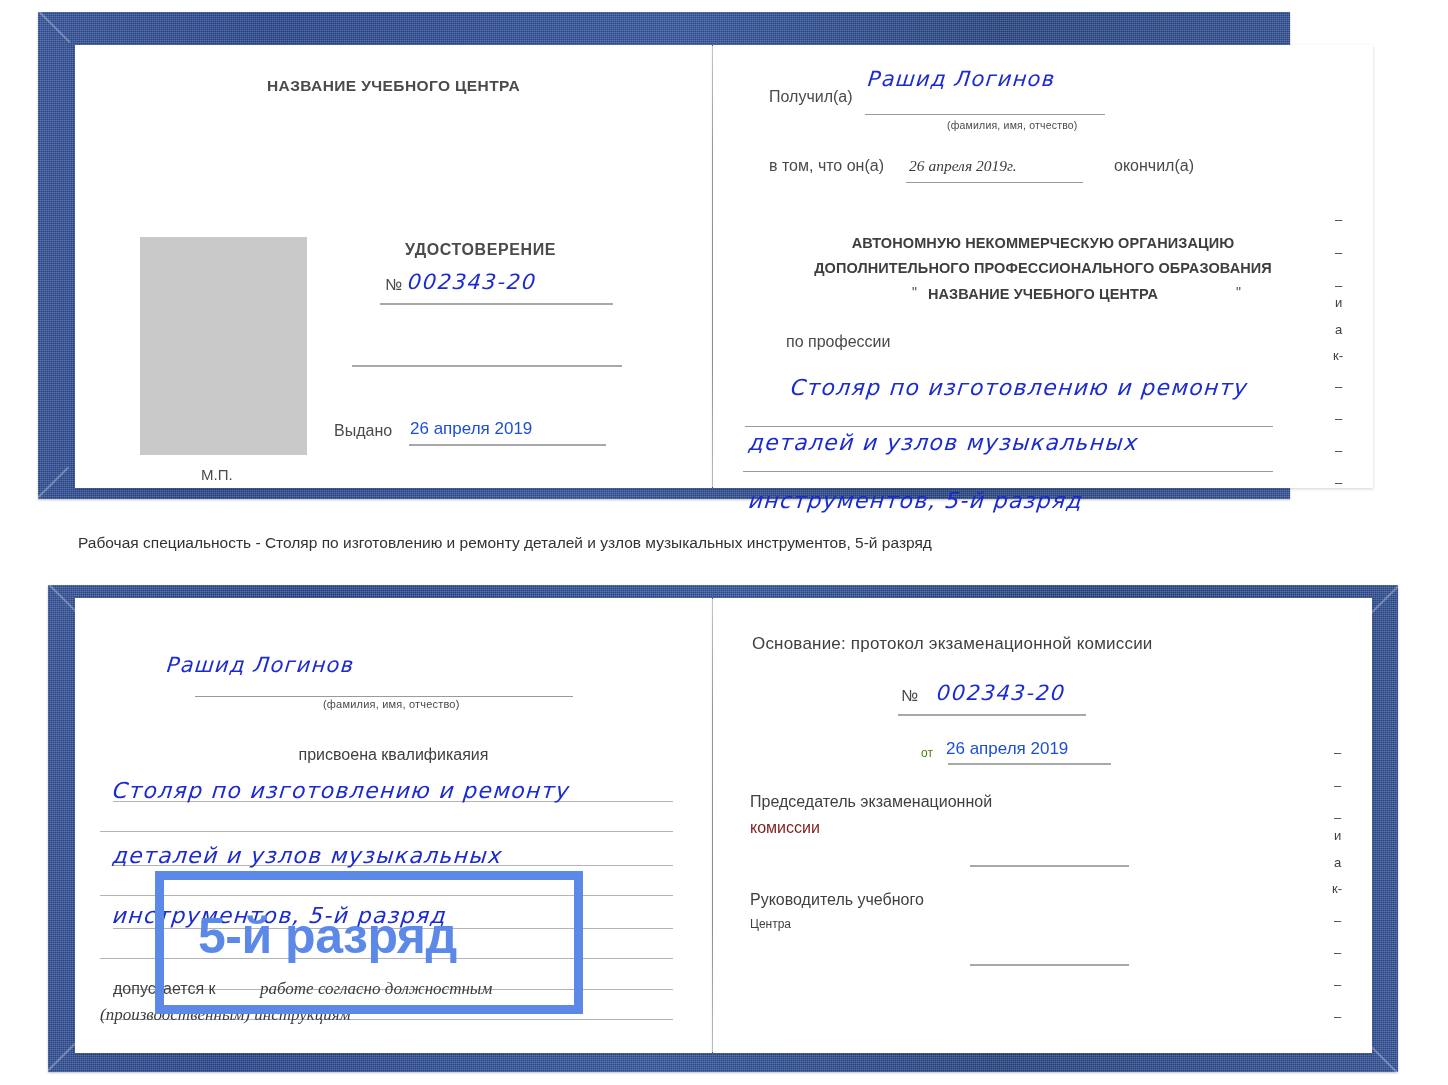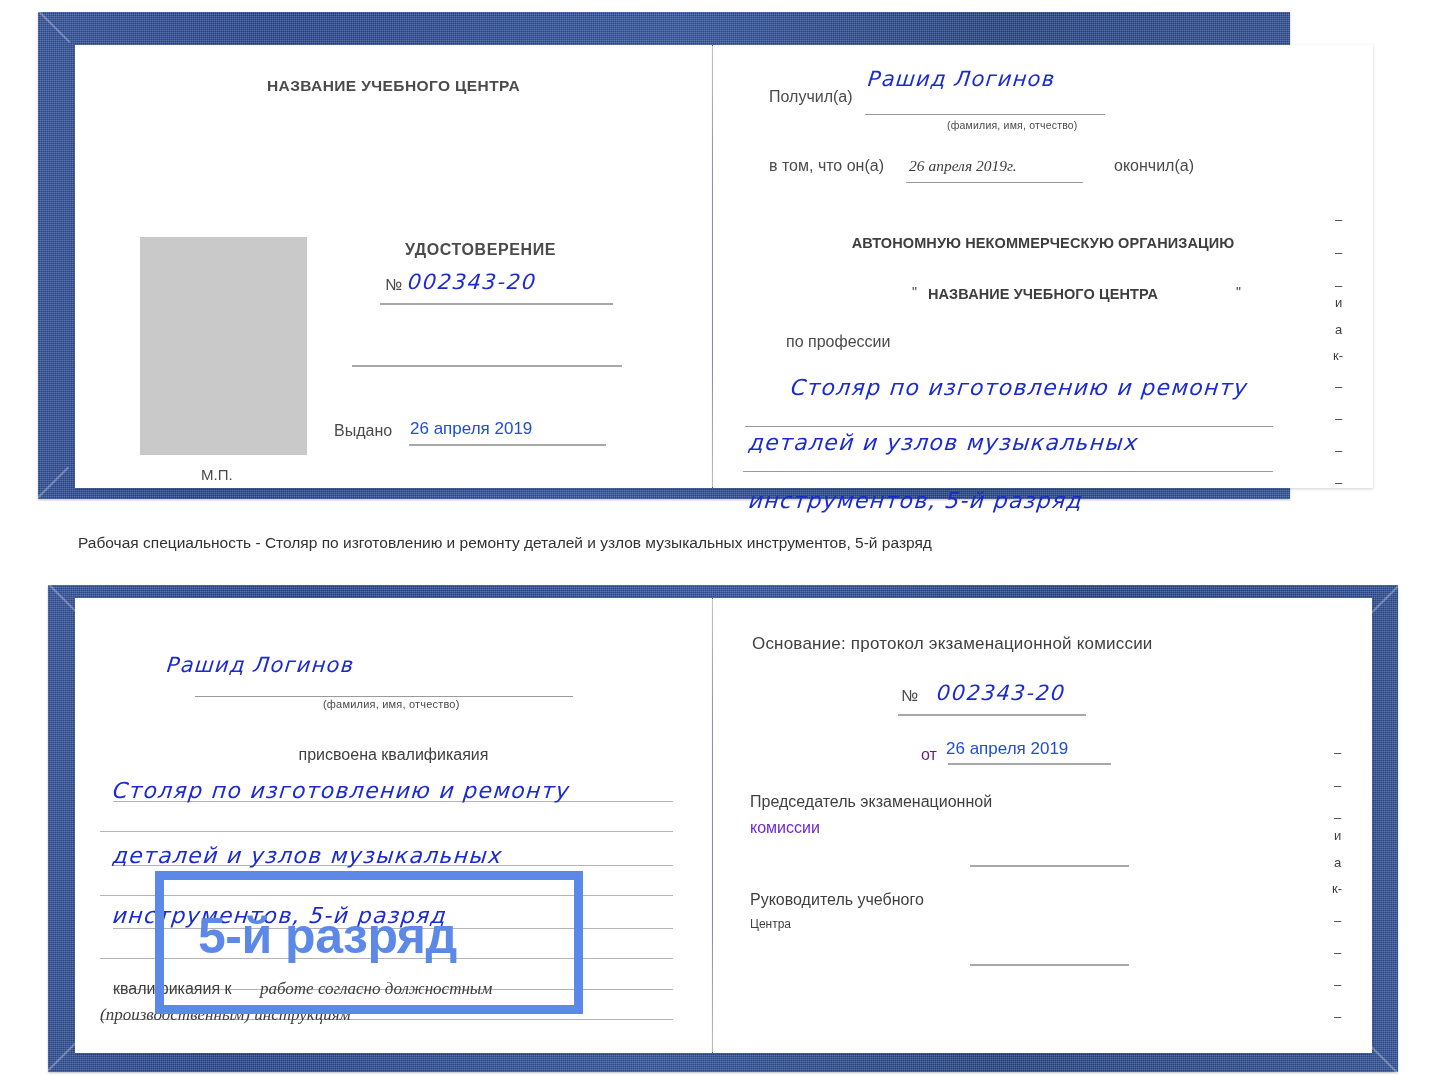--- a/index.html
+++ b/index.html
@@ -134,20 +134,21 @@
     <div class="t hand hand-name" style="left:155px;top:22px;">Рашид Логинов</div>
     <div class="rule" style="left:152px;top:69px;width:240px;"></div>
     <div class="t lbl-sm" style="left:234px;top:74px;">(фамилия, имя, отчество)</div>
 
     <div class="t lbl" style="left:56px;top:112px;font-size:16px;">в том, что он(а)</div>
     <div class="t typed" style="left:196px;top:112px;">26 апреля 2019г.</div>
     <div class="rule" style="left:193px;top:137px;width:177px;"></div>
     <div class="t lbl" style="left:401px;top:112px;font-size:16px;">окончил(а)</div>
 
     <div class="t caps" style="left:50%;top:190px;transform:translateX(-50%);">АВТОНОМНУЮ НЕКОММЕРЧЕСКУЮ ОРГАНИЗАЦИЮ</div>
+    <div class="t caps" style="left:50%;top:215px;transform:translateX(-50%);">ДОПОЛНИТЕЛЬНОГО ПРОФЕССИОНАЛЬНОГО ОБРАЗОВАНИЯ</div>
     <div class="t lbl" style="left:199px;top:239px;font-size:14px;">"</div>
     <div class="t caps" style="left:50%;top:241px;transform:translateX(-50%);">НАЗВАНИЕ УЧЕБНОГО ЦЕНТРА</div>
     <div class="t lbl" style="left:523px;top:239px;font-size:14px;">"</div>
 
     <div class="t lbl" style="left:73px;top:288px;font-size:16px;">по профессии</div>
 
     <div class="t hand hand-line" style="left:78px;top:330px;">Столяр по изготовлению и ремонту</div>
     <div class="rule" style="left:32px;top:381px;width:528px;"></div>
 
     <div class="t hand hand-line" style="left:36px;top:385px;">деталей и узлов музыкальных</div>
@@ -193,41 +194,41 @@
     <div class="rule lt" style="left:25px;top:297px;width:573px;"></div>
     <div class="rule lt" style="left:38px;top:330px;width:560px;"></div>
     <div class="rule lt" style="left:25px;top:360px;width:573px;"></div>
     <div class="rule lt" style="left:38px;top:391px;width:560px;"></div>
     <div class="rule lt" style="left:25px;top:421px;width:573px;"></div>
 
     <div class="t hand hand-line" style="left:38px;top:180px;">Столяр по изготовлению и ремонту</div>
     <div class="t hand hand-line" style="left:38px;top:245px;">деталей и узлов музыкальных</div>
     <div class="t hand hand-line" style="left:38px;top:305px;">инструментов, 5-й разряд</div>
 
-    <div class="t" style="left:38px;top:382px;font-size:16px;color:#3f3f3f;">квалификаяия к</div>
+    <div class="t" style="left:38px;top:382px;font-size:16px;color:#3f3f3f;">допускается к</div>
     <div class="t typed-up" style="left:185px;top:381px;">работе согласно должностным</div>
     <div class="t typed-up" style="left:25px;top:407px;">(производственным) инструкциям</div>
   </div>
 
   <div class="spine" style="left:664px;top:14px;height:453px;"></div>
 
   <div class="page right" style="left:665px;top:13px;width:659px;height:455px;">
 
     <div class="t" style="left:39px;top:36px;font-size:17px;color:#404040;letter-spacing:.2px;">Основание: протокол экзаменационной комиссии</div>
 
     <div class="t" style="left:188px;top:89px;font-size:16px;color:#4a4a4a;">№</div>
     <div class="t hand hand-num" style="left:224px;top:83px;">002343-20</div>
     <div class="rule thick" style="left:185px;top:116px;width:188px;"></div>
 
-    <div class="t" style="left:208px;top:148px;font-size:16px;color:#701a75;">от</div>
+    <div class="t" style="left:208px;top:148px;font-size:12px;color:#4d7c0f;">от</div>
     <div class="t printval" style="left:233px;top:141px;">26 апреля 2019</div>
     <div class="rule thick" style="left:235px;top:165px;width:163px;"></div>
 
     <div class="t" style="left:37px;top:195px;font-size:16px;color:#3f3f3f;">Председатель экзаменационной</div>
-    <div class="t" style="left:37px;top:221px;font-size:16px;color:#6d28d9;">комиссии</div>
+    <div class="t" style="left:37px;top:221px;font-size:16px;color:#7f1d1d;">комиссии</div>
     <div class="rule thick" style="left:257px;top:267px;width:159px;"></div>
 
     <div class="t" style="left:37px;top:293px;font-size:16px;color:#3f3f3f;">Руководитель учебного</div>
     <div class="t" style="left:37px;top:319px;font-size:12px;color:#3f3f3f;">Центра</div>
     <div class="rule thick" style="left:257px;top:366px;width:159px;"></div>
 
     <div class="frag" style="left:621px;top:147px;">–</div>
     <div class="frag" style="left:621px;top:180px;">–</div>
     <div class="frag" style="left:621px;top:212px;">–</div>
     <div class="frag" style="left:621px;top:230px;">и</div>

